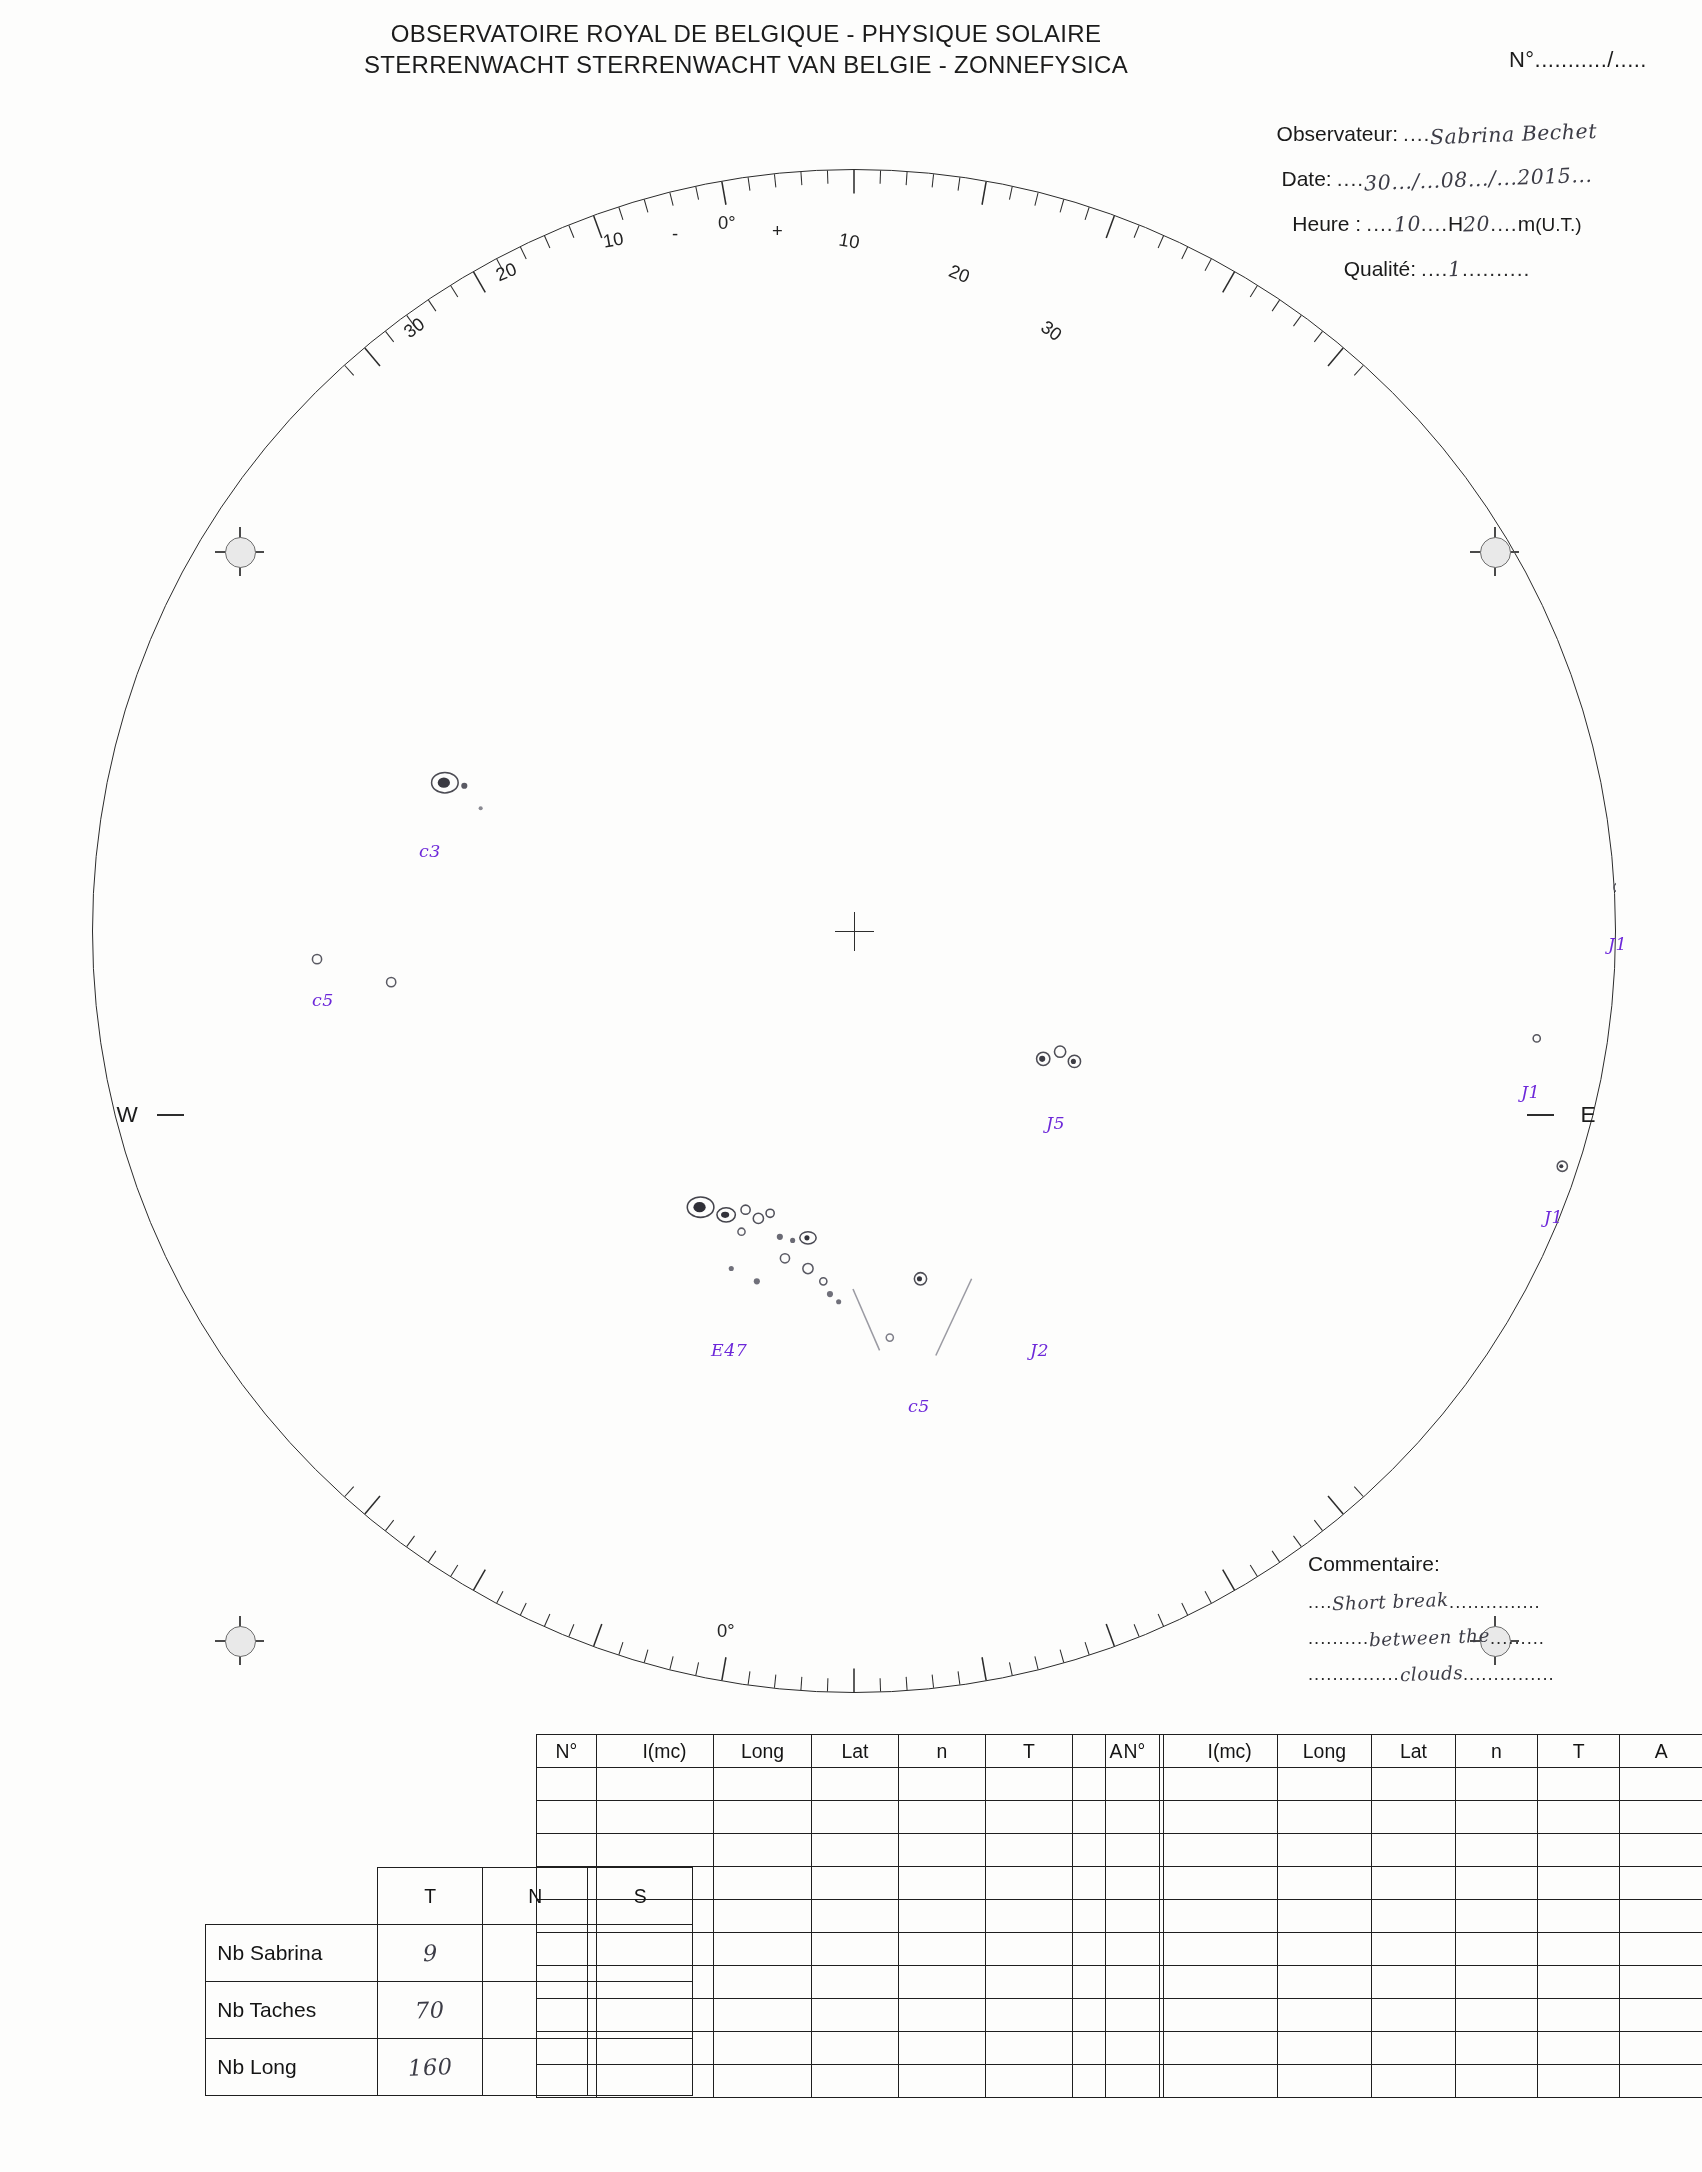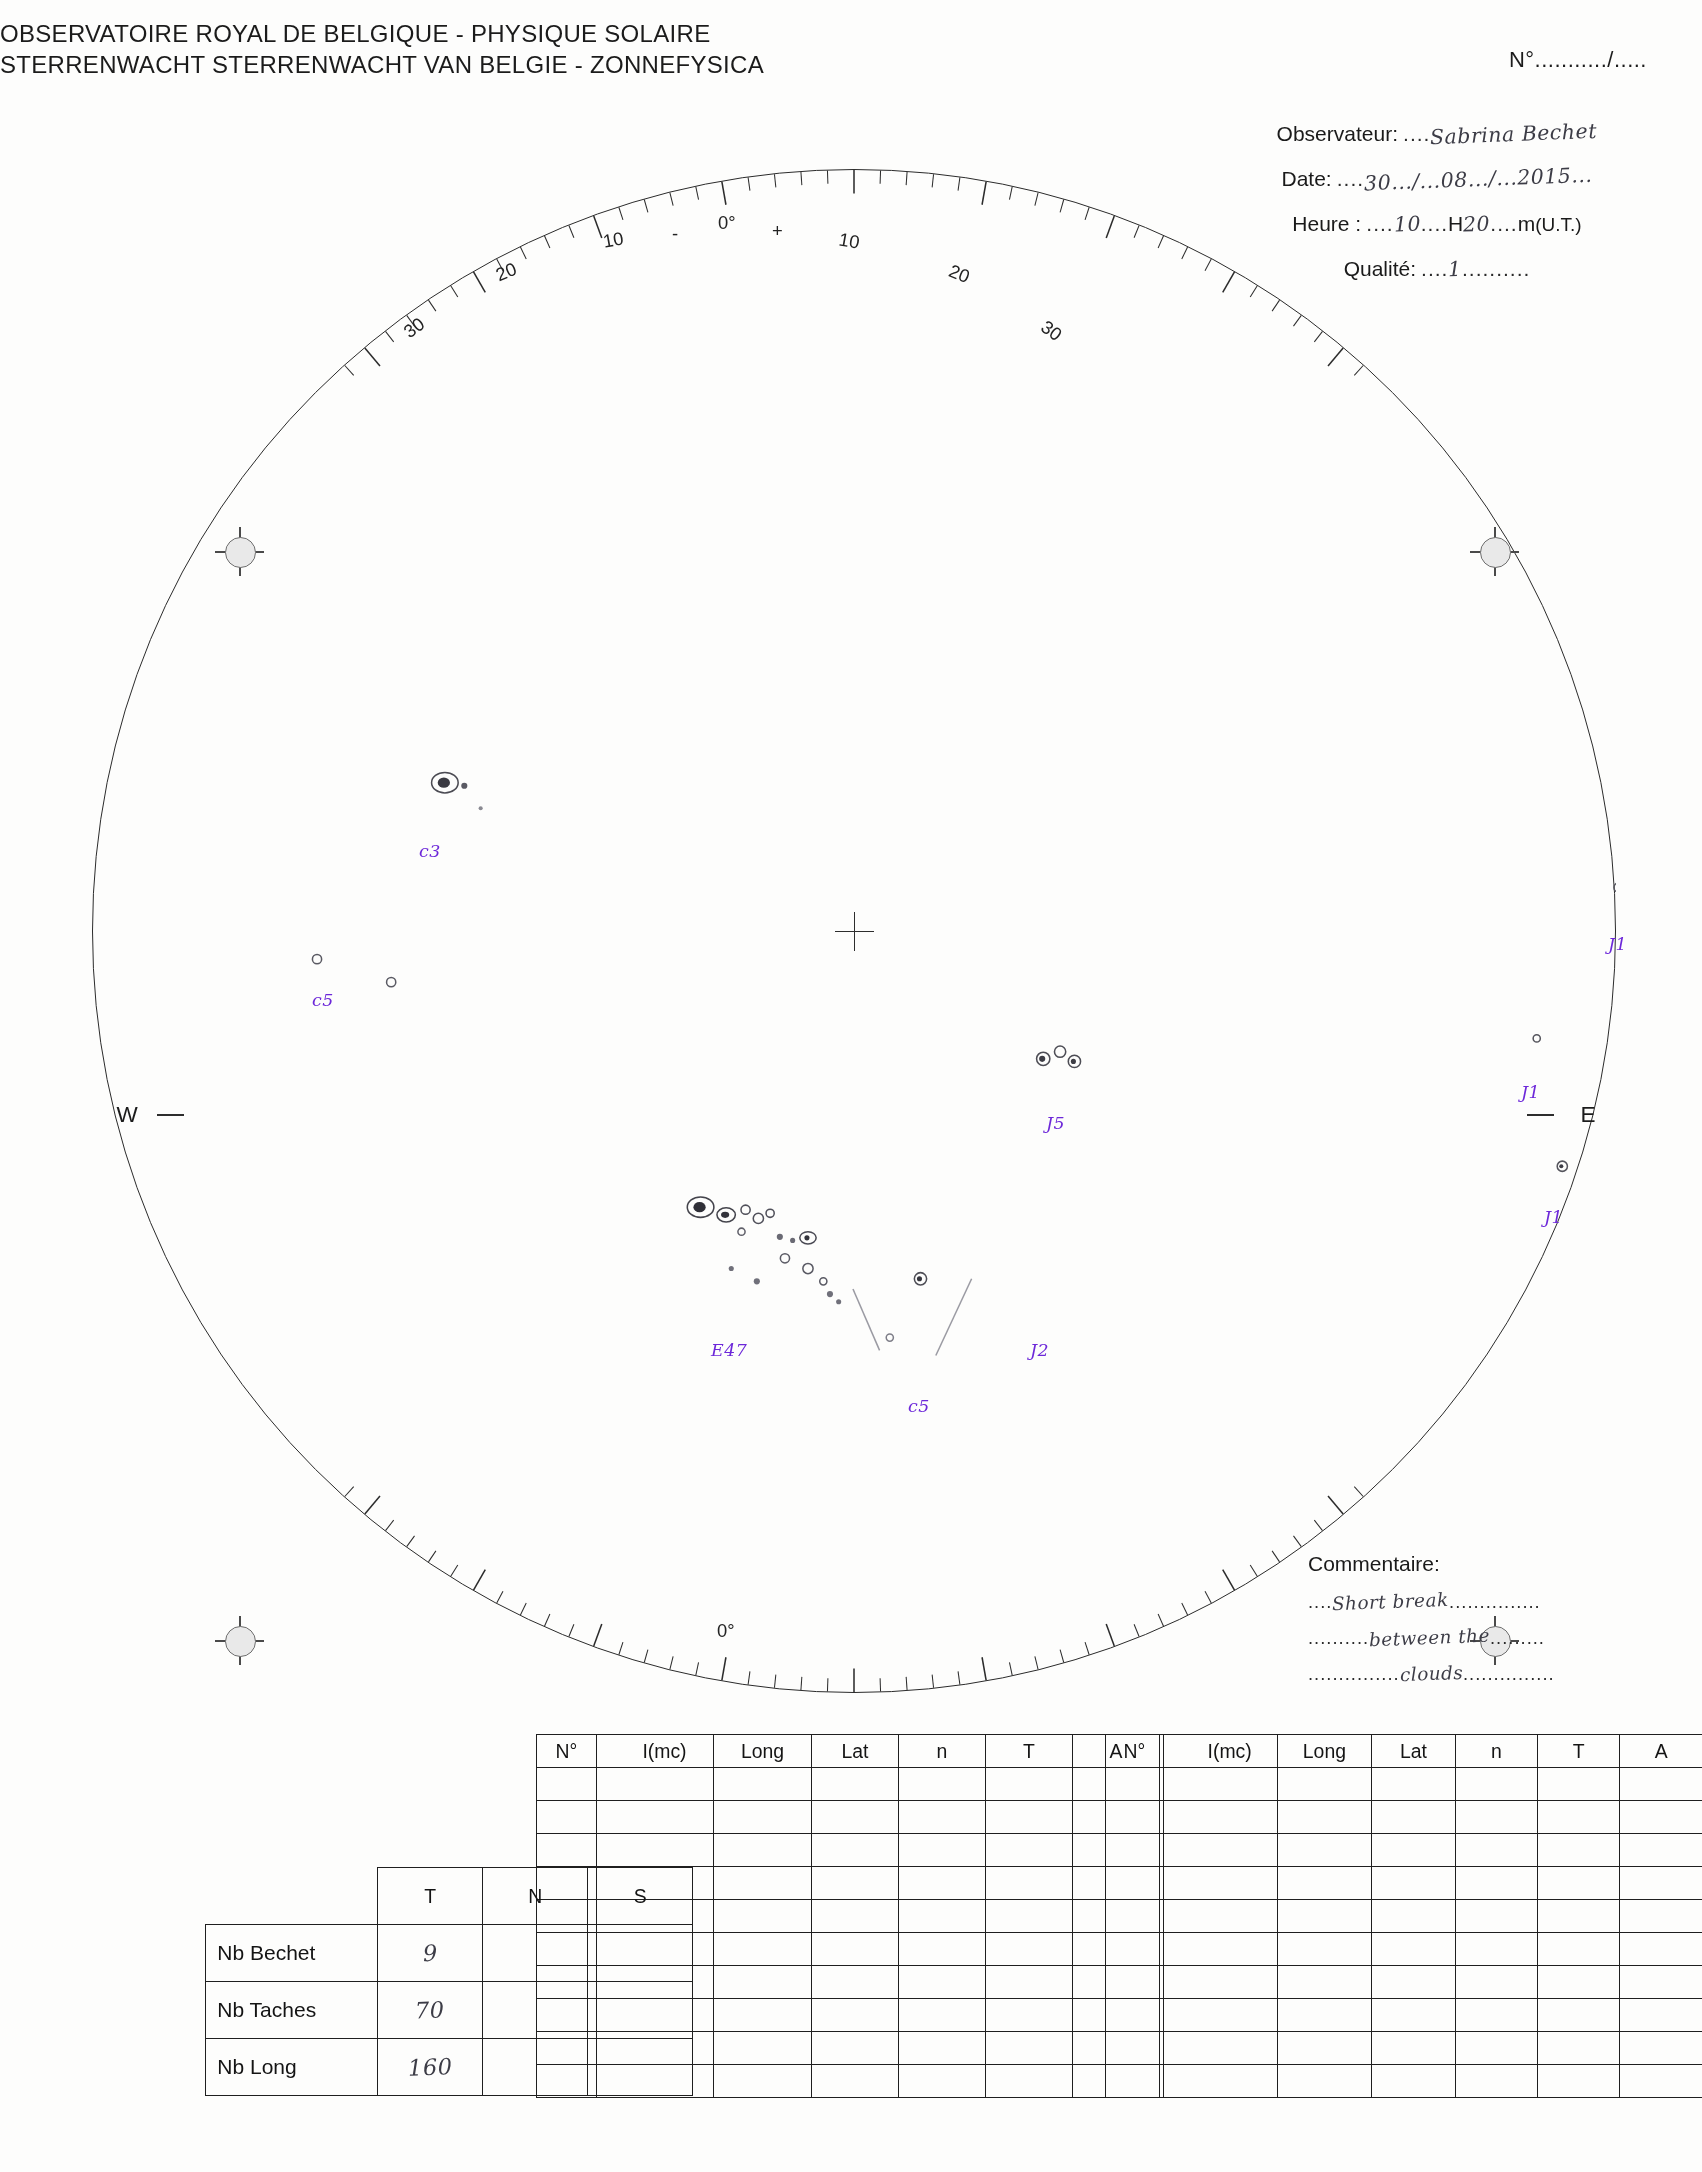--- a/index.html
+++ b/index.html
@@ -20,21 +20,21 @@
     inset: 0;
     background: #fdfdfc;
   }
 
   
   .hdr-title {
     position: absolute;
     left: 0;
     top: 19.4px;
     width: 1492px;
-    text-align: left;
+    text-align: center;
     font-size: 24px;
     letter-spacing: 0.3px;
     line-height: 1.28;
     font-weight: 500;
     color: #1b1b1b;
   }
   .hdr-line2 { display:block; }
 
   .num-slot {
     position: absolute;
@@ -679,21 +679,21 @@
     </table>
   <table class="ct" id="count-table">
       <tbody>
         <tr>
           <td class="c-label no-border-tl"></td>
           <th class="c-val">T</th>
           <th class="c-val">N</th>
           <th class="c-val">S</th>
         </tr>
         <tr>
-          <td class="c-label">Nb Bechet</td>
+          <td class="c-label">Nb Sabrina</td>
           <td class="c-val"><span class="hand">9</span></td>
           <td class="c-val"></td>
           <td class="c-val"></td>
         </tr>
         <tr>
           <td class="c-label">Nb Taches</td>
           <td class="c-val"><span class="hand">70</span></td>
           <td class="c-val"></td>
           <td class="c-val"></td>
         </tr>

